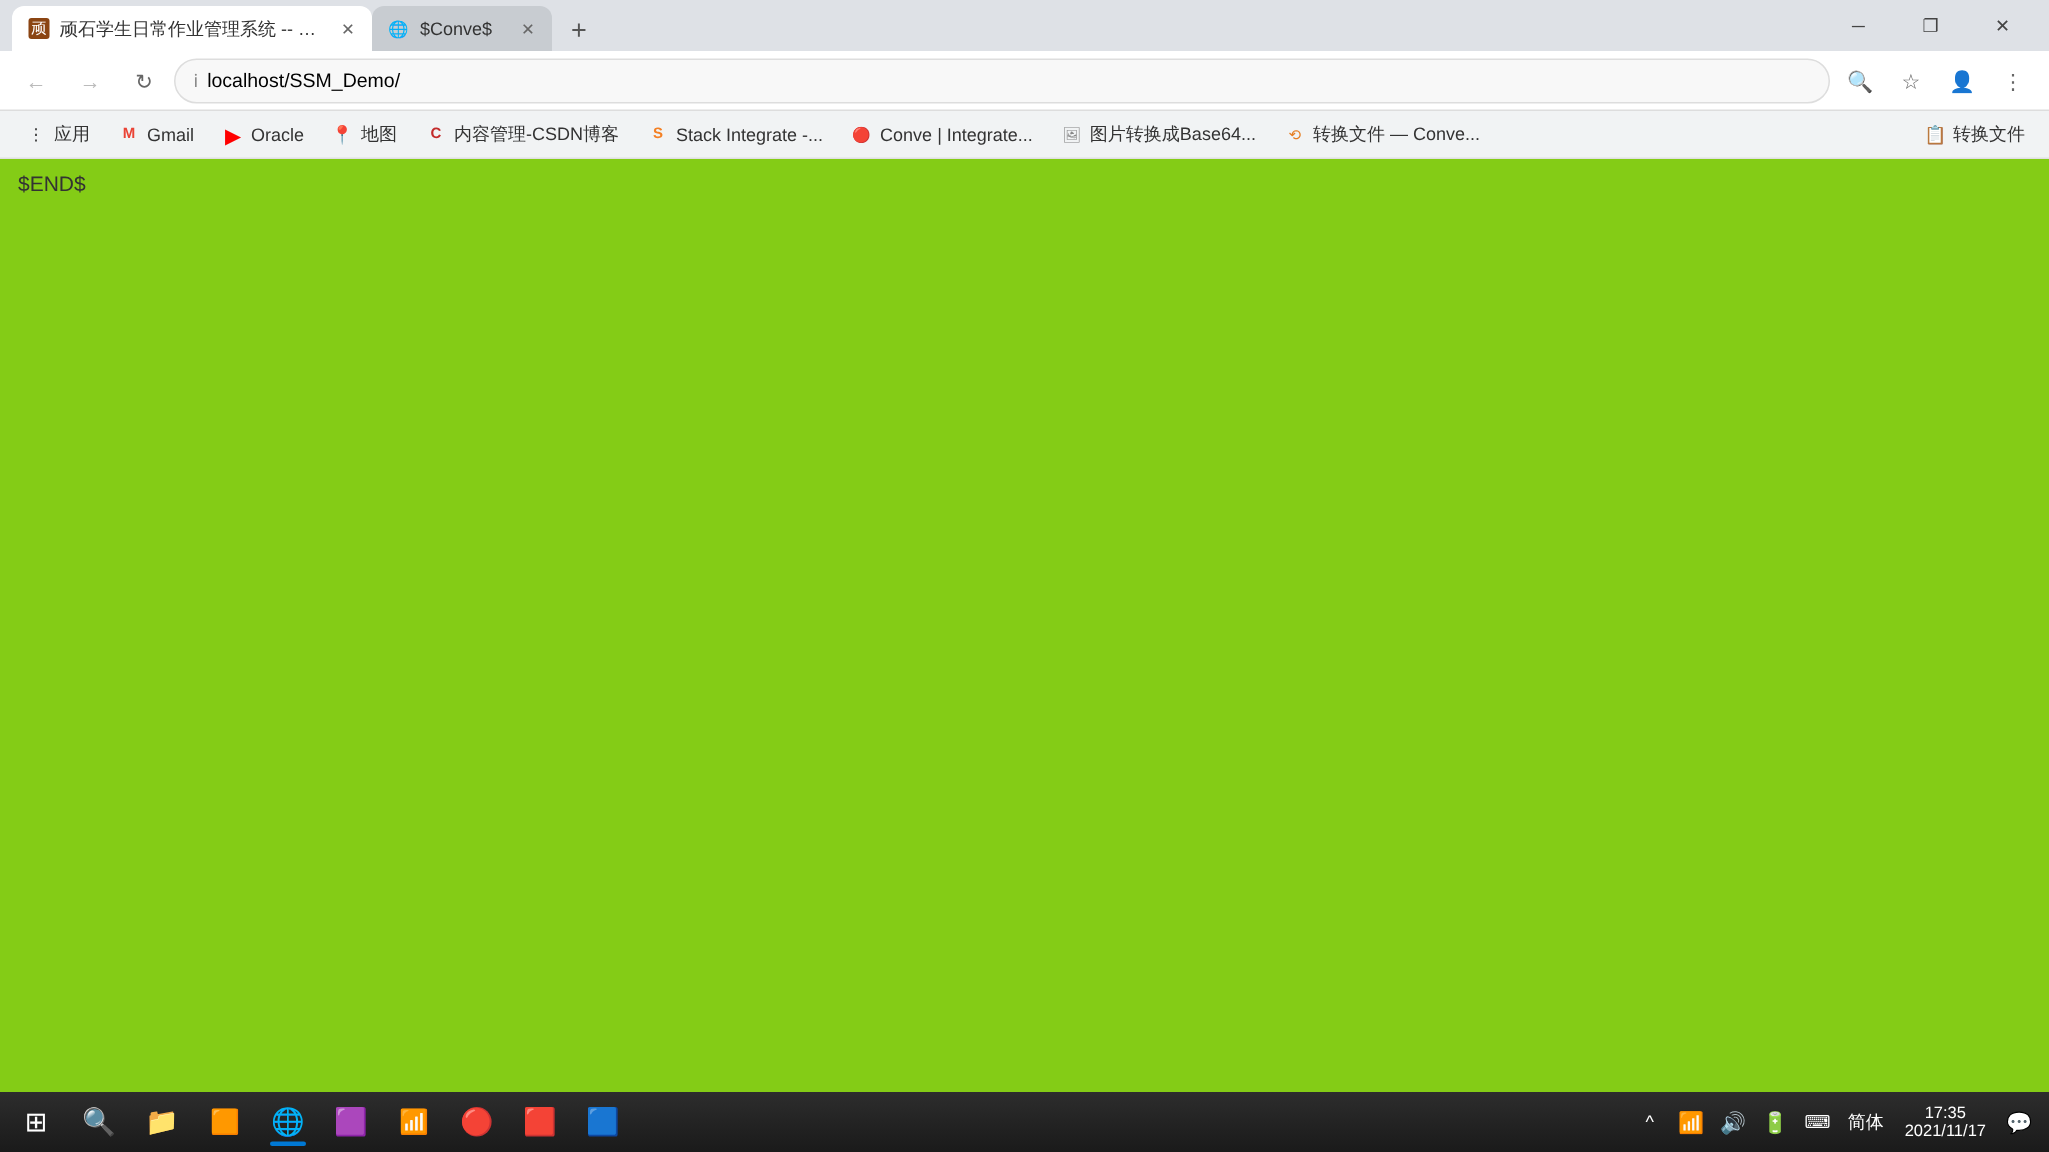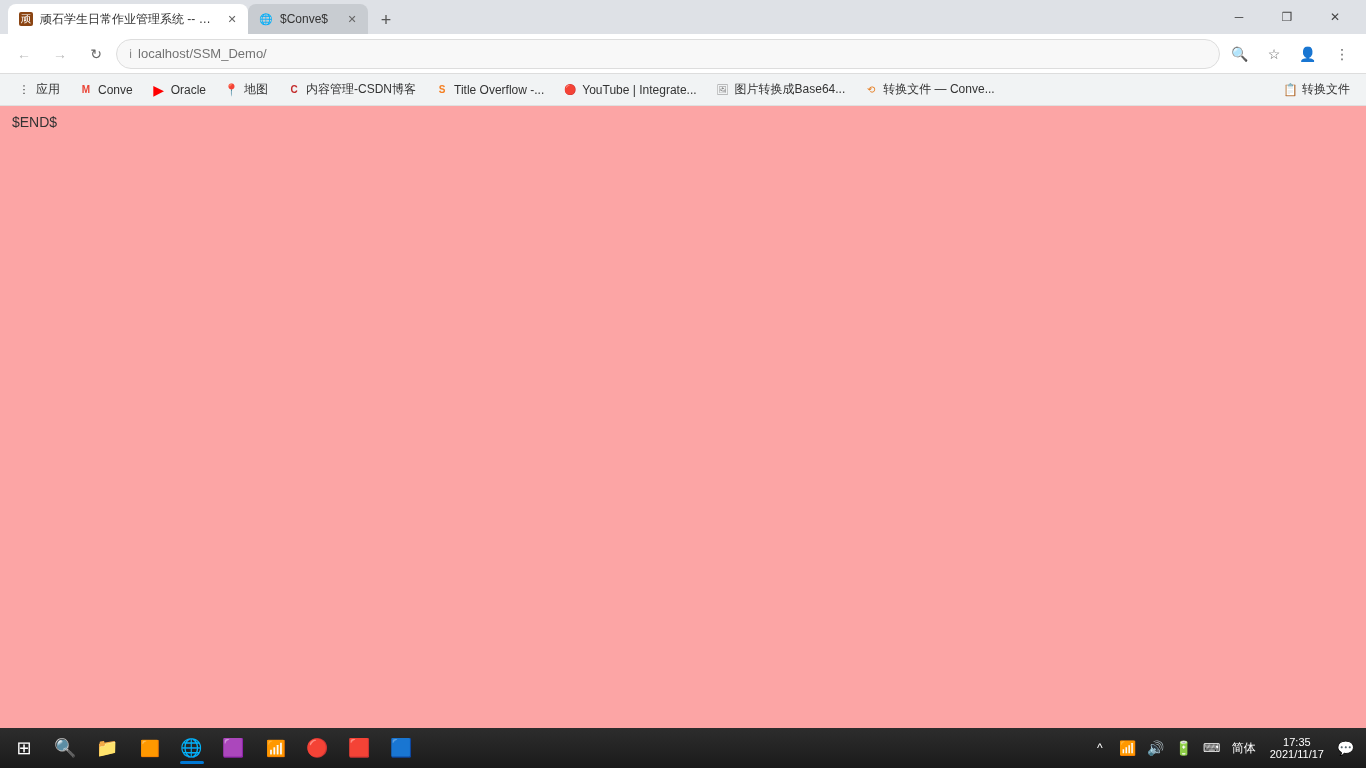--- a/index.html
+++ b/index.html
@@ -121,21 +121,21 @@
       color: #222;
       background: #f8f8f8;
       display: flex;
       align-items: center;
     }
     .address-bar-icon {
       color: #888;
       margin-right: 6px;
       font-size: 12px;
     }
-    .address-text { font-size: 13px; color: #737373; }
+    .address-text { font-size: 13px; color: #000000; }
     .nav-right {
       display: flex;
       align-items: center;
       gap: 2px;
     }
 
     
     .bookmarks-bar {
       display: flex;
       align-items: center;
@@ -171,21 +171,21 @@
       height: 24px;
       border-radius: 4px;
       cursor: pointer;
       font-size: 12px;
       color: #333;
       gap: 4px;
     }
 
     
     .page-content {
-      background: #fca5a5;
+      background: #84cc16;
       width: 100%;
       height: calc(768px - 34px - 40px - 32px - 40px);
       padding: 8px 12px;
       font-size: 14px;
       color: #333;
     }
 
     
     .taskbar {
       position: fixed;
@@ -320,41 +320,41 @@
     </div>
   </div>
 
   <div class="bookmarks-bar">
     <div class="bookmark-item">
       <div class="bookmark-favicon">⋮</div>
       <span>应用</span>
     </div>
     <div class="bookmark-item">
       <div class="bookmark-favicon favicon-gmail">M</div>
-      <span>Conve</span>
+      <span>Gmail</span>
     </div>
     <div class="bookmark-item">
       <div class="bookmark-favicon favicon-youtube">▶</div>
       <span>Oracle</span>
     </div>
     <div class="bookmark-item">
       <div class="bookmark-favicon favicon-maps">📍</div>
       <span>地图</span>
     </div>
     <div class="bookmark-item">
       <div class="bookmark-favicon favicon-csdn">C</div>
       <span>内容管理-CSDN博客</span>
     </div>
     <div class="bookmark-item">
       <div class="bookmark-favicon favicon-so">S</div>
-      <span>Title Overflow -...</span>
+      <span>Stack Integrate -...</span>
     </div>
     <div class="bookmark-item">
       <div class="bookmark-favicon favicon-oracle">🔴</div>
-      <span>YouTube | Integrate...</span>
+      <span>Conve | Integrate...</span>
     </div>
     <div class="bookmark-item">
       <div class="bookmark-favicon favicon-img">🖼</div>
       <span>图片转换成Base64...</span>
     </div>
     <div class="bookmark-item">
       <div class="bookmark-favicon favicon-convert">⟲</div>
       <span>转换文件 — Conve...</span>
     </div>
     <div class="reading-list-btn">

